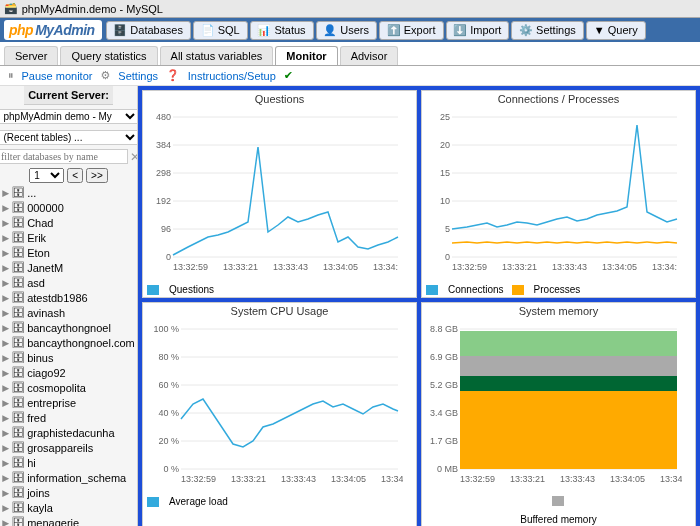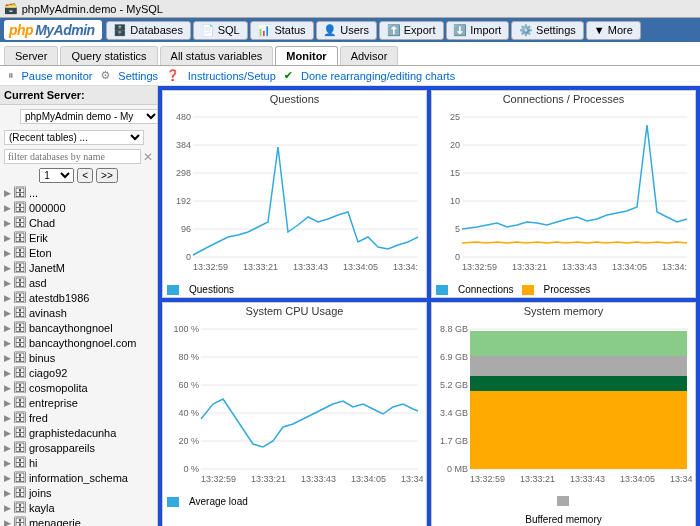--- a/index.html
+++ b/index.html
@@ -15,21 +15,21 @@
     .sub-tab.active { background: #fff; border-color: #aaa; font-weight: bold; }
 
     
     #monitor-toolbar { background: #fff; padding: 3px 8px; border-bottom: 1px solid #ddd; font-size: 11px; display: flex; align-items: center; gap: 8px; }
     .toolbar-link { color: #0066cc; text-decoration: none; cursor: pointer; }
 
     
     #content { display: flex; flex: 1; overflow: hidden; }
 
     
-    #sidebar { width: 158px; background: #f5f5f5; border-right: 1px solid #ccc; display: flex; flex-direction: column; overflow: hidden; }
+    #sidebar { width: 138px; background: #f5f5f5; border-right: 1px solid #ccc; display: flex; flex-direction: column; overflow: hidden; align-items: center; }
     #sidebar-header { padding: 3px 4px; border-bottom: 1px solid #ccc; background: #e8e8e8; font-size: 11px; font-weight: bold; }
     #current-server { padding: 2px 16px; font-size: 10px; }
     .sidebar-select { width: 140px; margin: 2px 4px; font-size: 10px; border: 1px solid #ccc; background: #fff; }
     .filter-row { display: flex; align-items: center; padding: 2px 4px; gap: 2px; }
     .filter-input { flex: 1; font-size: 10px; border: 1px solid #ccc; padding: 1px 3px; font-family: Liberation Serif, serif; }
     .filter-clear { color: #999; cursor: pointer; font-size: 12px; }
     .page-nav { display: flex; align-items: center; justify-content: center; gap: 3px; padding: 2px; font-size: 10px; }
     .page-nav select { width: 35px; font-size: 10px; }
     .page-nav button { font-size: 10px; padding: 0 3px; cursor: pointer; }
     #db-list { overflow-y: auto; flex: 1; }
@@ -66,41 +66,40 @@
     <span style="color:#f90;">php</span><span style="color:#3a6ca8; background:#fff; border-radius:2px; padding:0 2px;font-style:italic;">MyAdmin</span>
   </div>
   <div style="display:flex; gap:2px; flex:1;">
     <button class="nav-btn">🗄️ <span>Databases</span></button>
     <button class="nav-btn">📄 <span>SQL</span></button>
     <button class="nav-btn">📊 <span>Status</span></button>
     <button class="nav-btn">👤 <span>Users</span></button>
     <button class="nav-btn">⬆️ <span>Export</span></button>
     <button class="nav-btn">⬇️ <span>Import</span></button>
     <button class="nav-btn">⚙️ <span>Settings</span></button>
-    <button class="nav-btn">▼ <span>More</span></button>
+    <button class="nav-btn">▼ <span>Query</span></button>
   </div>
 </div>
 
 <div id="subnav">
   <div class="sub-tab">Server</div>
   <div class="sub-tab">Query statistics</div>
   <div class="sub-tab">All status variables</div>
   <div class="sub-tab active">Monitor</div>
   <div class="sub-tab">Advisor</div>
 </div>
 
 <div id="monitor-toolbar">
   <span style="color:#888;">⏸</span>
   <a class="toolbar-link">Pause monitor</a>
   <span style="color:#888;">⚙</span>
   <a class="toolbar-link">Settings</a>
   <span style="color:#888;">❓</span>
   <a class="toolbar-link">Instructions/Setup</a>
   <span style="color:green;">✔</span>
-  <a class="toolbar-link">Done rearranging/editing charts</a>
 </div>
 
 <div id="content">
 
   <div id="sidebar">
     <div id="sidebar-header">Current Server:</div>
     <div id="current-server">
       <select class="sidebar-select">
         <option>phpMyAdmin demo - My</option>
       </select>

